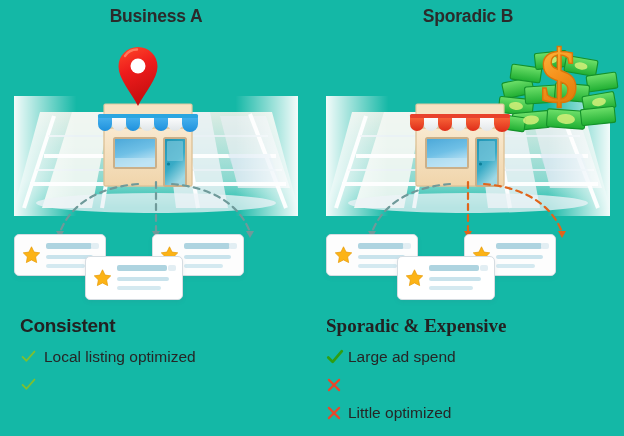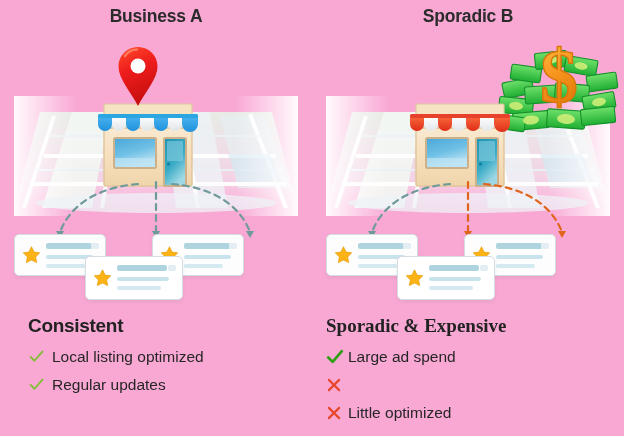--- a/index.html
+++ b/index.html
@@ -11,21 +11,21 @@
     width: 624px;
     height: 436px;
     font-family: "Liberation Sans", sans-serif;
     overflow: hidden;
     position: relative;
   }
   .stage {
     position: relative;
     width: 624px;
     height: 436px;
-    background: #f9a8d4;
+    background: #14b8a6;
   }
   .panel {
     position: absolute;
     top: 0;
     width: 312px;
     height: 436px;
   }
   .panel-a { left: 0; }
   .panel-b { left: 312px; }
 
@@ -131,21 +131,21 @@
   .ln-a { background: #c9e3ec; width: 88%; }
   .ln-b { background: #d4e9f0; width: 74%; }
   .ln-cap { background: #e2eef3; position:absolute; right:0; top:0; width:8px; height:6px; border-radius:2px;}
 
   
   .summary {
     position: absolute;
     top: 316px;
     width: 312px;
   }
-  .summary-a { left: 16px; padding-left: 12px; }
+  .summary-a { left: 8px; padding-left: 12px; }
   .summary-b { left: 312px; padding-left: 14px; }
 
   .summary-head {
     font-size: 19px;
     color: #222222;
     margin: 0 0 6px 0;
     line-height: 1.1;
   }
   .head-sans { font-family: "Liberation Sans", sans-serif; font-weight: bold; letter-spacing: -0.3px;}
   .head-serif { font-family: "Liberation Serif", serif; font-weight: bold; letter-spacing: 0px;}
@@ -543,21 +543,20 @@
             </svg>
         </span>
         <span class="btext">Local listing optimized</span>
       </li>
       <li class="bullet">
         <span class="mark">
           <svg width="17" height="17" viewBox="0 0 20 20">
               <path d="M3,10.5 L7.6,15 L17,4.2" fill="none" stroke="#7fbf2f" stroke-width="2.1" stroke-linecap="round" stroke-linejoin="round"></path>
             </svg>
         </span>
-        <span class="btext">Regular updates</span>
       </li>
     </ul>
   </div>
 
   <div class="summary summary-b">
     <div class="summary-head head-serif">Sporadic &amp; Expensive</div>
     <ul class="bullet-list">
       <li class="bullet">
         <span class="mark">
           <svg width="18" height="18" viewBox="0 0 20 20">

